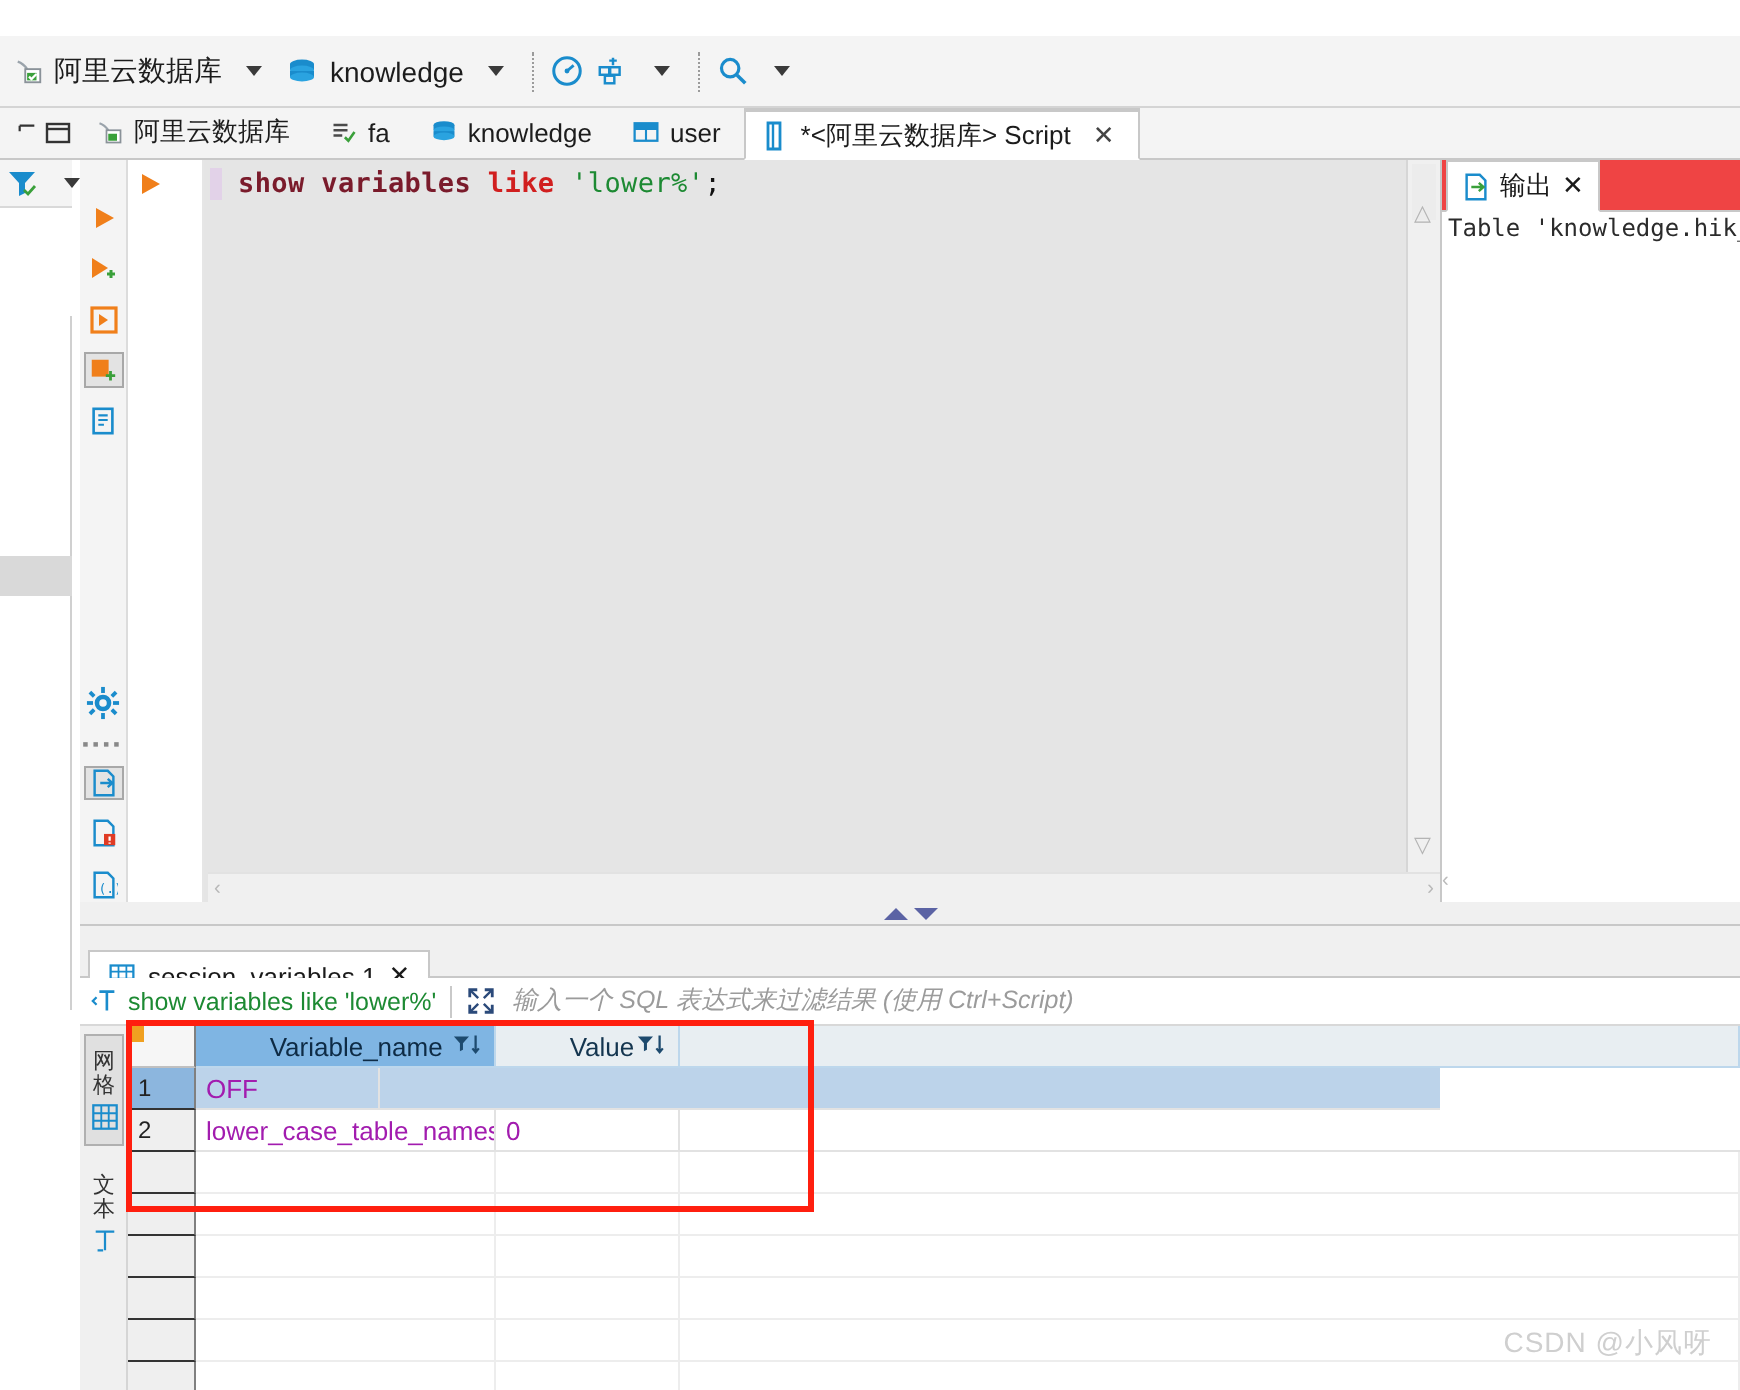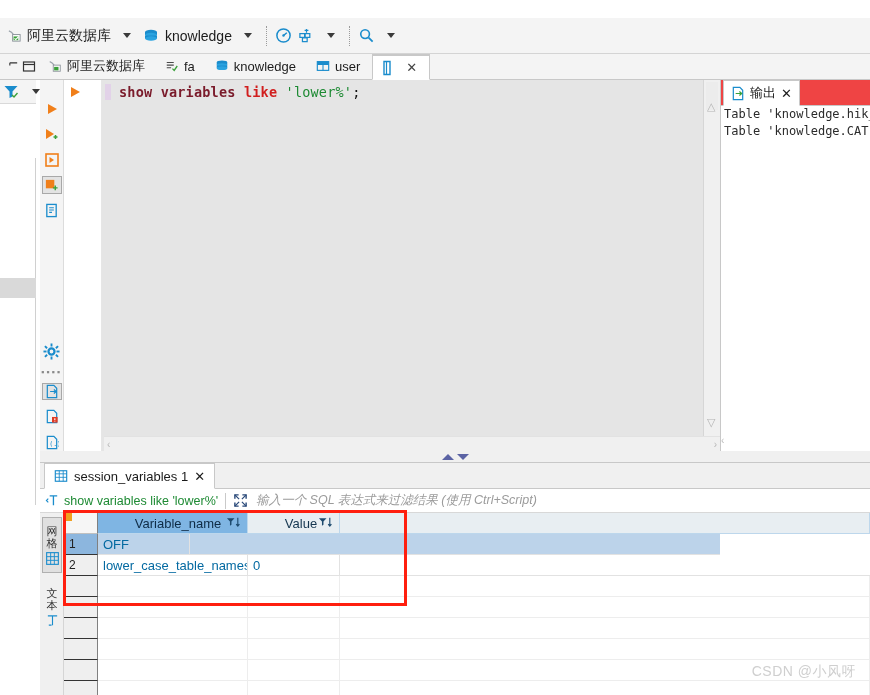--- a/index.html
+++ b/index.html
@@ -114,21 +114,21 @@
               display:flex; align-items:center; justify-content:center; gap:3px; }
   .hdivider .tri { width:0;height:0;border-left:6px solid transparent;border-right:6px solid transparent; }
   .tri-up { border-bottom:6px solid #5b63a4; }
   .tri-dn { border-top:6px solid #5b63a4; }
 
   
   .results { position:absolute; left:40px; top:462px; width:830px; height:233px; background:#ffffff;
              border-top:1px solid #c8c8c8; }
   .res-tabbar { position:absolute; left:0; top:0; width:830px; height:26px; background:#f0f0f0;
                 border-bottom:1px solid #c8c8c8; }
-  .res-tab { position:absolute; left:4px; top:0; height:26px; background:#ffffff;
+  .res-tab { position:absolute; left:4px; top:12px; height:26px; background:#ffffff;
              border:1px solid #c8c8c8; border-bottom:1px solid #ffffff;
              display:flex; align-items:center; gap:6px; padding:0 9px; font-size:13px; }
   .filterbar { position:absolute; left:0; top:26px; width:830px; height:24px; background:#ffffff;
                border-bottom:1px solid #d8d8d8; display:flex; align-items:center; padding-left:5px; }
   .filt-expr { color:#1d8a33; font-size:12.5px; margin-left:4px; white-space:nowrap; }
   .filt-sep { width:1px; height:16px; background:#c9c9c9; margin:0 7px; }
   .filt-ph { color:#9b9b9b; font-size:12.5px; font-style:italic; margin-left:8px; white-space:nowrap; }
 
   
   .res-rail { position:absolute; left:0; top:50px; width:24px; height:183px; background:#f0f0f0;
@@ -139,21 +139,21 @@
   .vchar { line-height:12px; }
 
   
   .grid { position:absolute; left:24px; top:50px; width:806px; height:183px; background:#ffffff; overflow:hidden; }
   .grow { display:flex; height:21px; }
   .gnum { width:34px; border-right:1px solid #808080; border-bottom:1px solid #333;
           background:#efefef; font-size:12px; color:#222; display:flex; align-items:center; padding-left:5px; }
   .gnum.hdr { background:#f6f6f6; border-bottom:1px solid #c0c0c0; position:relative; }
   .gnum.sel { background:#8cb6de; }
   .gc { border-right:1px solid #e2e2e2; border-bottom:1px solid #e2e2e2;
-        font-size:13px; color:#0369a1; display:flex; align-items:center; padding-left:5px; overflow:hidden; white-space:nowrap; }
+        font-size:13px; color:#a21caf; display:flex; align-items:center; padding-left:5px; overflow:hidden; white-space:nowrap; }
   .gc.h { background:#7fb5e3; color:#0e2b45; font-weight:normal; border-right:1px solid #bdd7ec;
           border-bottom:1px solid #bdd7ec; justify-content:space-between; padding-right:4px; }
   .gc.h.c2 { background:#e8eef2; color:#14354f; }
   .c-name { width:150px; }
   .c-val  { width:92px; }
   .c-pad  { width:530px; border-right:none; }
   .rowsel .gc { background:#bcd3ea; }
   .cellfocus { background:#6ca2d4 !important; color:#ffffff !important;
                outline:2px solid #1a1a1a; outline-offset:-2px; }
   .abc { font-family:Liberation Sans, sans-serif; font-size:14px; font-weight:bold;
@@ -324,20 +324,21 @@
       <span>user</span>
     </div>
 
     <div class="tab active">
       <span class="icon">
         <svg width="14" height="16" viewBox="0 0 14 16">
           <path d="M3 1.5 h6 v13 h-6 z" fill="none" stroke="#1a8ccc" stroke-width="1.4"></path>
           <path d="M5.5 1.5 v13" stroke="#1a8ccc" stroke-width="1.2"></path>
         </svg>
       </span>
+      <span>*&lt;阿里云数据库&gt; Script</span>
       <span class="closex">✕</span>
     </div>
   </div>
 
   <div class="iconcol">
     <div class="ic">
       <svg width="14" height="14" viewBox="0 0 14 14">
           <path d="M3 2 L12 7 L3 12 z" fill="#f07f1a"></path>
         </svg>
     </div>
@@ -434,21 +435,20 @@
             <path d="M2 1.5 h7 l3 3 v10 h-10 z" fill="none" stroke="#1a8ccc" stroke-width="1.3"></path>
             <path d="M4.5 8 h6 M8.5 5.8 L11 8 L8.5 10.2" stroke="#3aa03a" stroke-width="1.3" fill="none"></path>
           </svg>
         </span>
         <span>输出</span>
         <span class="closex">✕</span>
       </div>
     </div>
     <div class="out-body">
       <div class="out-line">Table 'knowledge.hik_</div>
-      <div class="out-line">Table 'knowledge.CAT</div>
     </div>
     <span class="out-scroll-left">‹</span>
   </div>
 
   <div class="hdivider">
     <span class="tri tri-up"></span>
     <span class="tri tri-dn"></span>
   </div>
 
   <div class="results">

